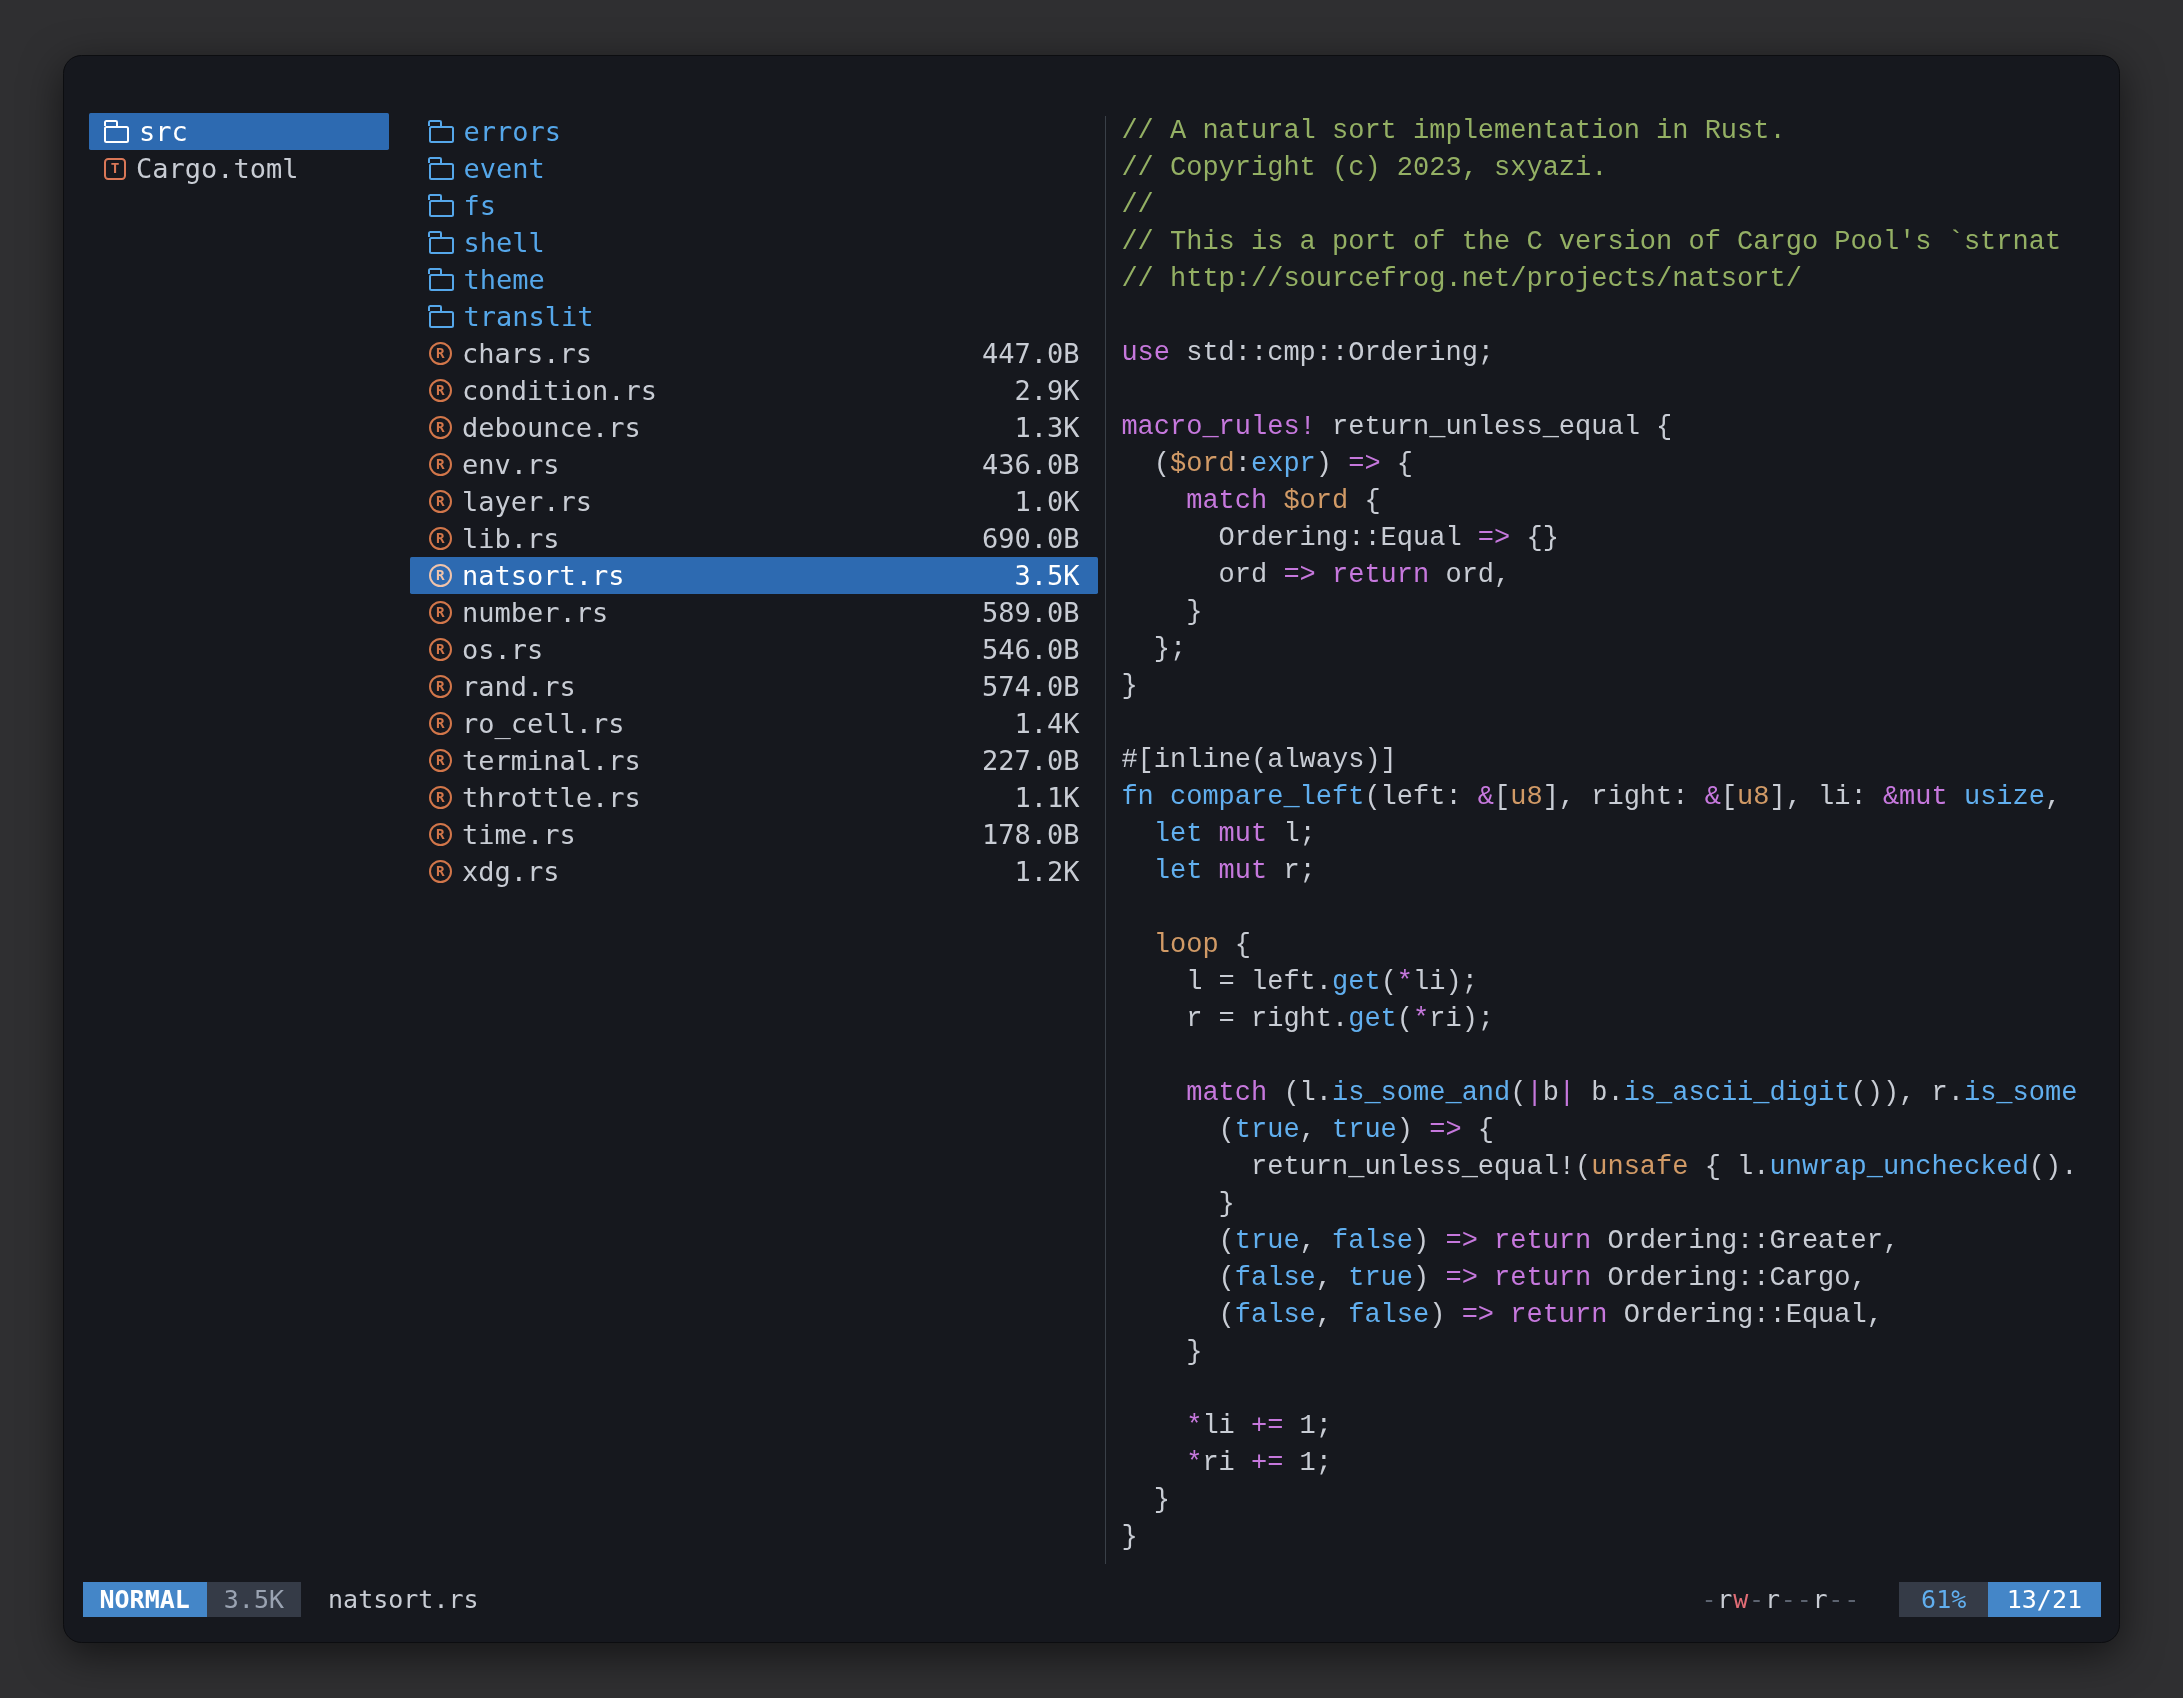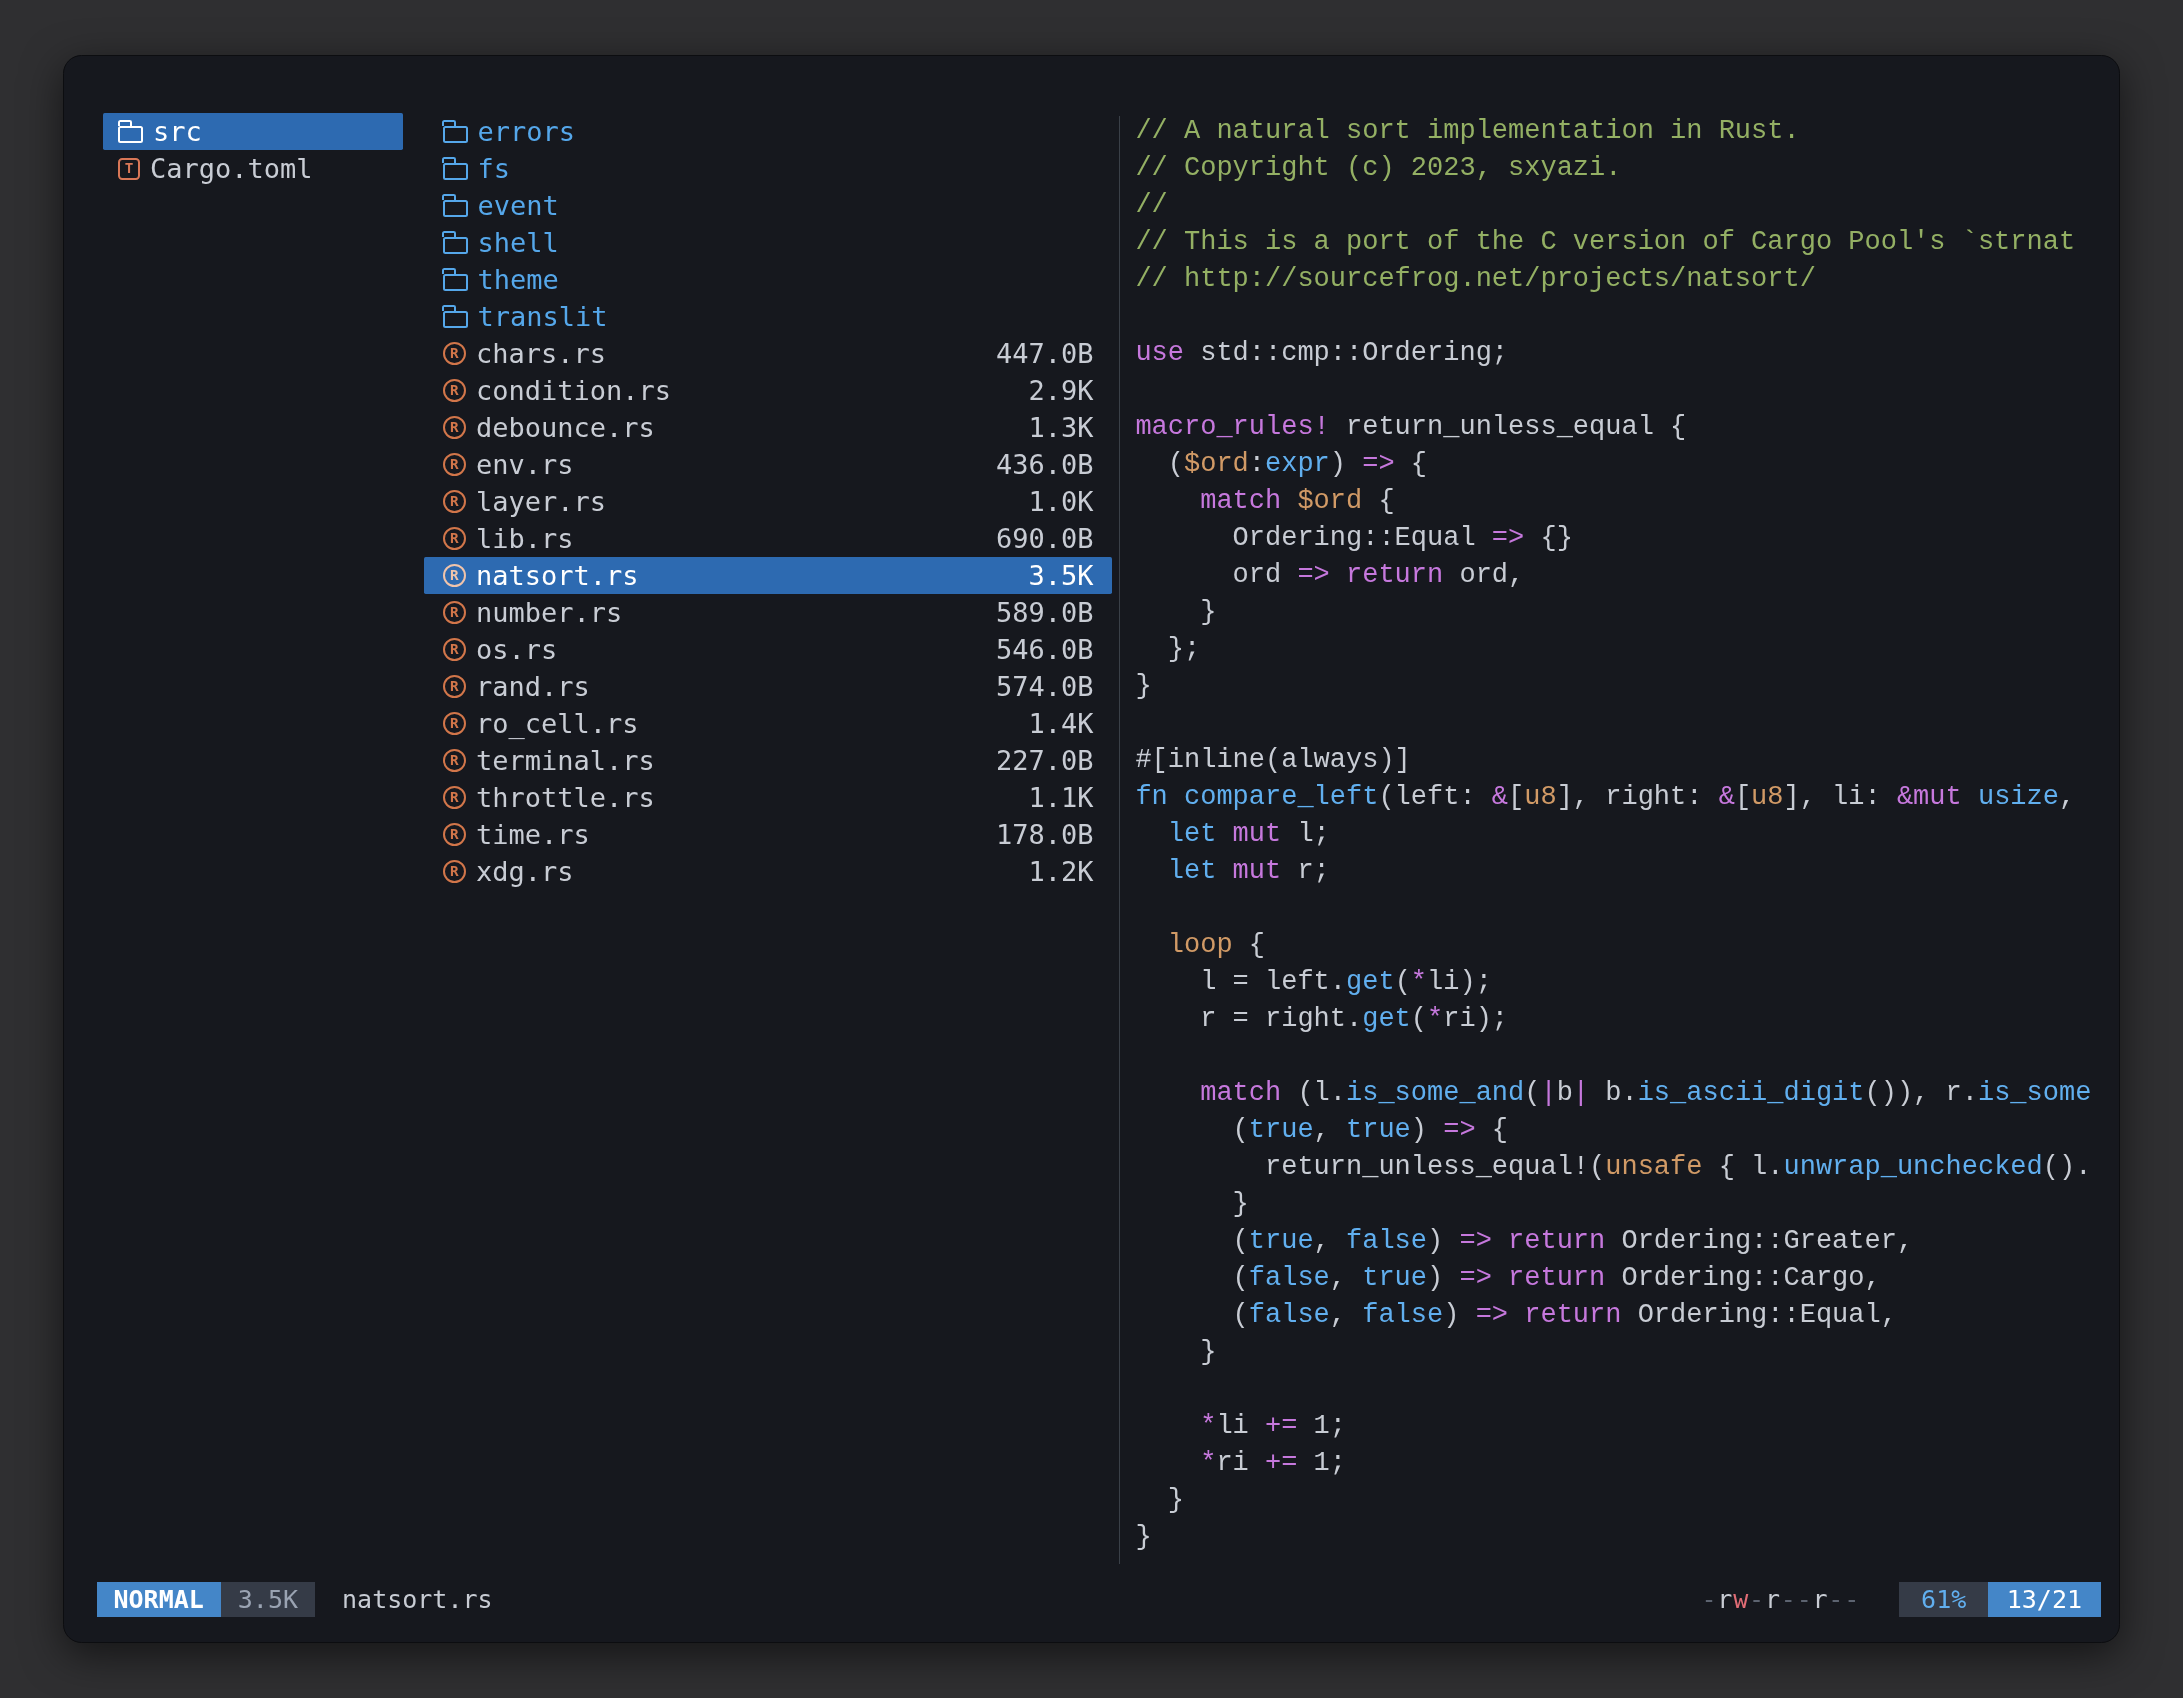--- a/index.html
+++ b/index.html
@@ -35,21 +35,20 @@
     position:absolute;
     left:63px;top:55px;
     width:2057px;height:1588px;
     background:var(--window-bg);
     border-radius:18.5px;
     border:0.8px solid #0c0d10;
     box-shadow:0 11.7px 40px rgba(0,0,0,.55);
     display:flex;
     flex-direction:column;
     overflow:hidden;
-    padding-left:14px;
   }
   .panes{
     flex:1;
     display:flex;
     padding:57px 20px 0 25px;
     overflow:hidden;
     min-height:0;
   }
   .pane{overflow:hidden;}
   .parent-pane{width:321px;flex:none;}
@@ -133,22 +132,22 @@
 <body>
 
 <div class="window">
   <div class="panes">
     <div class="pane parent-pane" id="parent-pane">
         <div class="row folder selected"><span class="icon icon-folder"></span><span class="name">src</span></div>
         <div class="row"><span class="icon icon-toml">T</span><span class="name">Cargo.toml</span></div>
       </div>
     <div class="pane current-pane" id="current-pane">
         <div class="row folder"><span class="icon icon-folder"></span><span class="name">errors</span></div>
+        <div class="row folder"><span class="icon icon-folder"></span><span class="name">event</span></div>
         <div class="row folder"><span class="icon icon-folder"></span><span class="name">fs</span></div>
-        <div class="row folder"><span class="icon icon-folder"></span><span class="name">event</span></div>
         <div class="row folder"><span class="icon icon-folder"></span><span class="name">shell</span></div>
         <div class="row folder"><span class="icon icon-folder"></span><span class="name">theme</span></div>
         <div class="row folder"><span class="icon icon-folder"></span><span class="name">translit</span></div>
         <div class="row"><span class="icon icon-rust">R</span><span class="name">chars.rs</span><span class="size">447.0B</span></div>
         <div class="row"><span class="icon icon-rust">R</span><span class="name">condition.rs</span><span class="size">2.9K</span></div>
         <div class="row"><span class="icon icon-rust">R</span><span class="name">debounce.rs</span><span class="size">1.3K</span></div>
         <div class="row"><span class="icon icon-rust">R</span><span class="name">env.rs</span><span class="size">436.0B</span></div>
         <div class="row"><span class="icon icon-rust">R</span><span class="name">layer.rs</span><span class="size">1.0K</span></div>
         <div class="row"><span class="icon icon-rust">R</span><span class="name">lib.rs</span><span class="size">690.0B</span></div>
         <div class="row selected"><span class="icon icon-rust">R</span><span class="name">natsort.rs</span><span class="size">3.5K</span></div>

